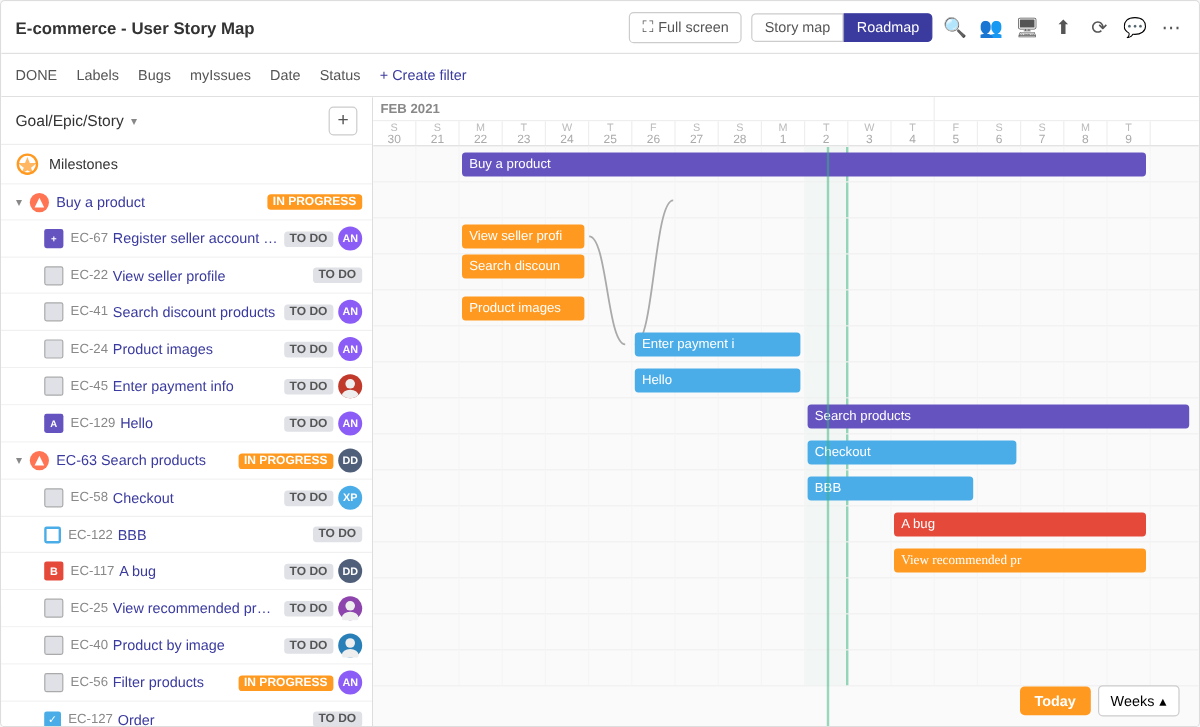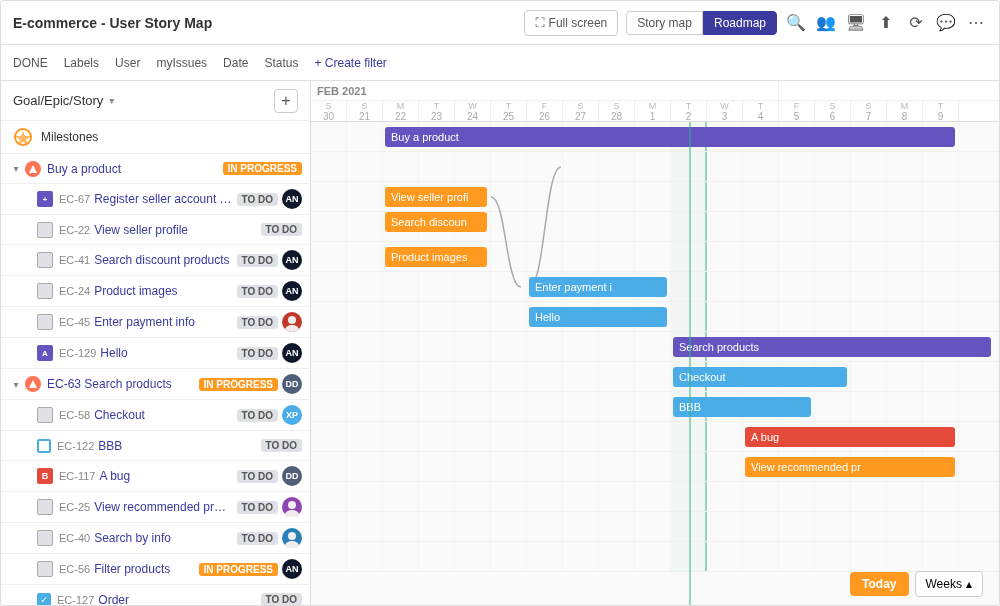--- a/index.html
+++ b/index.html
@@ -57,21 +57,21 @@
     .indent-2 { padding-left: 20px; }
     .chevron { width: 14px; height: 14px; cursor: pointer; color: #888; font-size: 10px; display: flex; align-items: center; justify-content: center; margin-right: 2px; }
     .item-icon { width: 16px; height: 16px; border-radius: 2px; display: flex; align-items: center; justify-content: center; font-size: 9px; font-weight: 700; margin-right: 6px; flex-shrink: 0; }
     .item-id { color: #888; font-size: 11px; margin-right: 4px; flex-shrink: 0; }
     .item-name { font-size: 12px; flex: 1; overflow: hidden; text-overflow: ellipsis; white-space: nowrap; }
     .item-name-link { color: #3a3a9f; cursor: pointer; }
     .badge { border-radius: 3px; padding: 1px 5px; font-size: 10px; font-weight: 600; flex-shrink: 0; margin-left: 4px; }
     .badge-todo { background: #dfe1e6; color: #555; }
     .badge-inprogress { background: #ff991f; color: #fff; }
     .avatar { width: 20px; height: 20px; border-radius: 50%; display: flex; align-items: center; justify-content: center; font-size: 9px; font-weight: 700; color: #fff; flex-shrink: 0; margin-left: 4px; }
-    .av-green { background: #0f172a; }
+    .av-green { background: #8b5cf6; }
     .av-blue { background: #4bade8; }
     .av-dark { background: #505f79; }
 
     
     .timeline { flex: 1; overflow-x: auto; overflow-y: auto; position: relative; background: #fafafa; }
 
     
     .bottom-toolbar {
       position: absolute; bottom: 10px; right: 16px;
       display: flex; align-items: center; gap: 6px;
@@ -103,21 +103,21 @@
       <div class="nav-icon">⬆</div>
       <div class="nav-icon">⟳</div>
       <div class="nav-icon">💬</div>
       <div class="nav-icon">⋯</div>
     </div>
   </div>
 
   <div class="filter-bar">
     <span class="filter-item">DONE</span>
     <span class="filter-item">Labels</span>
-    <span class="filter-item">User</span>
+    <span class="filter-item">Bugs</span>
     <span class="filter-item">myIssues</span>
     <span class="filter-item">Date</span>
     <span class="filter-item">Status</span>
     <span class="create-filter">
       <span>+ Create filter</span>
     </span>
   </div>
 
   <div class="main-container">
 
@@ -256,21 +256,21 @@
               <circle cx="10" cy="8" r="4" fill="#eee"></circle>
               <ellipse cx="10" cy="18" rx="7" ry="5" fill="#eee"></ellipse>
             </svg>
         </div>
       </div>
 
       <div class="epic-row indent-2">
         <div class="chevron" style="opacity:0">▾</div>
         <div class="item-icon" style="background:#dfe1e6;border-radius:2px;border:1px solid #aaa;"></div>
         <span class="item-id">EC-40</span>
-        <span class="item-name item-name-link">Search by info</span>
+        <span class="item-name item-name-link">Product by image</span>
         <span class="badge badge-todo">TO DO</span>
         <div class="avatar" style="background:#2980b9;">
           <svg width="20" height="20">
               <circle cx="10" cy="8" r="4" fill="#eee"></circle>
               <ellipse cx="10" cy="18" rx="7" ry="5" fill="#eee"></ellipse>
             </svg>
         </div>
       </div>
 
       <div class="epic-row indent-2">
@@ -687,21 +687,21 @@
           <div style="position: absolute; top: 5px; left: 74px; width: 570px; height: 20px; background: rgb(101, 84, 192); border-radius: 3px; display: flex; align-items: center; padding: 0px 6px; font-size: 11px; font-weight: 500; color: rgb(255, 255, 255); white-space: nowrap; overflow: hidden; text-overflow: ellipsis; z-index: 4; cursor: pointer;">Buy a product</div>
           <div style="position: absolute; top: 65px; left: 74px; width: 102px; height: 20px; background: rgb(255, 153, 31); border-radius: 3px; display: flex; align-items: center; padding: 0px 6px; font-size: 11px; font-weight: 500; color: rgb(255, 255, 255); white-space: nowrap; overflow: hidden; text-overflow: ellipsis; z-index: 4; cursor: pointer;">View seller profi</div>
           <div style="position: absolute; top: 90px; left: 74px; width: 102px; height: 20px; background: rgb(255, 153, 31); border-radius: 3px; display: flex; align-items: center; padding: 0px 6px; font-size: 11px; font-weight: 500; color: rgb(255, 255, 255); white-space: nowrap; overflow: hidden; text-overflow: ellipsis; z-index: 4; cursor: pointer;">Search discoun</div>
           <div style="position: absolute; top: 125px; left: 74px; width: 102px; height: 20px; background: rgb(255, 153, 31); border-radius: 3px; display: flex; align-items: center; padding: 0px 6px; font-size: 11px; font-weight: 500; color: rgb(255, 255, 255); white-space: nowrap; overflow: hidden; text-overflow: ellipsis; z-index: 4; cursor: pointer;">Product images</div>
           <div style="position: absolute; top: 155px; left: 218px; width: 138px; height: 20px; background: rgb(75, 173, 232); border-radius: 3px; display: flex; align-items: center; padding: 0px 6px; font-size: 11px; font-weight: 500; color: rgb(255, 255, 255); white-space: nowrap; overflow: hidden; text-overflow: ellipsis; z-index: 4; cursor: pointer;">Enter payment i</div>
           <div style="position: absolute; top: 185px; left: 218px; width: 138px; height: 20px; background: rgb(75, 173, 232); border-radius: 3px; display: flex; align-items: center; padding: 0px 6px; font-size: 11px; font-weight: 500; color: rgb(255, 255, 255); white-space: nowrap; overflow: hidden; text-overflow: ellipsis; z-index: 4; cursor: pointer;">Hello</div>
           <div style="position: absolute; top: 215px; left: 362px; width: 318px; height: 20px; background: rgb(101, 84, 192); border-radius: 3px; display: flex; align-items: center; padding: 0px 6px; font-size: 11px; font-weight: 500; color: rgb(255, 255, 255); white-space: nowrap; overflow: hidden; text-overflow: ellipsis; z-index: 4; cursor: pointer;">Search products</div>
           <div style="position: absolute; top: 245px; left: 362px; width: 174px; height: 20px; background: rgb(75, 173, 232); border-radius: 3px; display: flex; align-items: center; padding: 0px 6px; font-size: 11px; font-weight: 500; color: rgb(255, 255, 255); white-space: nowrap; overflow: hidden; text-overflow: ellipsis; z-index: 4; cursor: pointer;">Checkout</div>
           <div style="position: absolute; top: 275px; left: 362px; width: 138px; height: 20px; background: rgb(75, 173, 232); border-radius: 3px; display: flex; align-items: center; padding: 0px 6px; font-size: 11px; font-weight: 500; color: rgb(255, 255, 255); white-space: nowrap; overflow: hidden; text-overflow: ellipsis; z-index: 4; cursor: pointer;">BBB</div>
           <div style="position: absolute; top: 305px; left: 434px; width: 210px; height: 20px; background: rgb(229, 73, 58); border-radius: 3px; display: flex; align-items: center; padding: 0px 6px; font-size: 11px; font-weight: 500; color: rgb(255, 255, 255); white-space: nowrap; overflow: hidden; text-overflow: ellipsis; z-index: 4; cursor: pointer;">A bug</div>
-          <div style="position: absolute; top: 335px; left: 434px; width: 210px; height: 20px; background: rgb(255, 153, 31); border-radius: 3px; display: flex; align-items: center; padding: 0px 6px; font-size: 11px; font-weight: 500; color: rgb(255, 255, 255); white-space: nowrap; overflow: hidden; text-overflow: ellipsis; z-index: 4; cursor: pointer;">View recommended pr</div>
+          <div style="position: absolute; top: 335px; left: 434px; width: 210px; height: 20px; background: rgb(255, 153, 31); border-radius: 3px; display: flex; align-items: center; padding: 0px 6px; font-size: 11px; font-weight: 500; color: rgb(255, 255, 255); white-space: nowrap; overflow: hidden; text-overflow: ellipsis; z-index: 4; cursor: pointer; font-family: Liberation Serif, serif;">View recommended pr</div>
           <svg style="position: absolute; top: 0px; left: 0px; width: 100%; height: 100%; pointer-events: none; z-index: 3;">
             <path d="M250,45 C234,45 234,165 218,165" stroke="#aaa" fill="none" stroke-width="1.5"></path>
             <path d="M180,75 C195,75 195,165 210,165" stroke="#aaa" fill="none" stroke-width="1.5"></path>
           </svg>
         </div>
 
       <div class="bottom-toolbar">
         <button class="btn-today">Today</button>
         <button class="btn-weeks">
           <span>Weeks</span>

